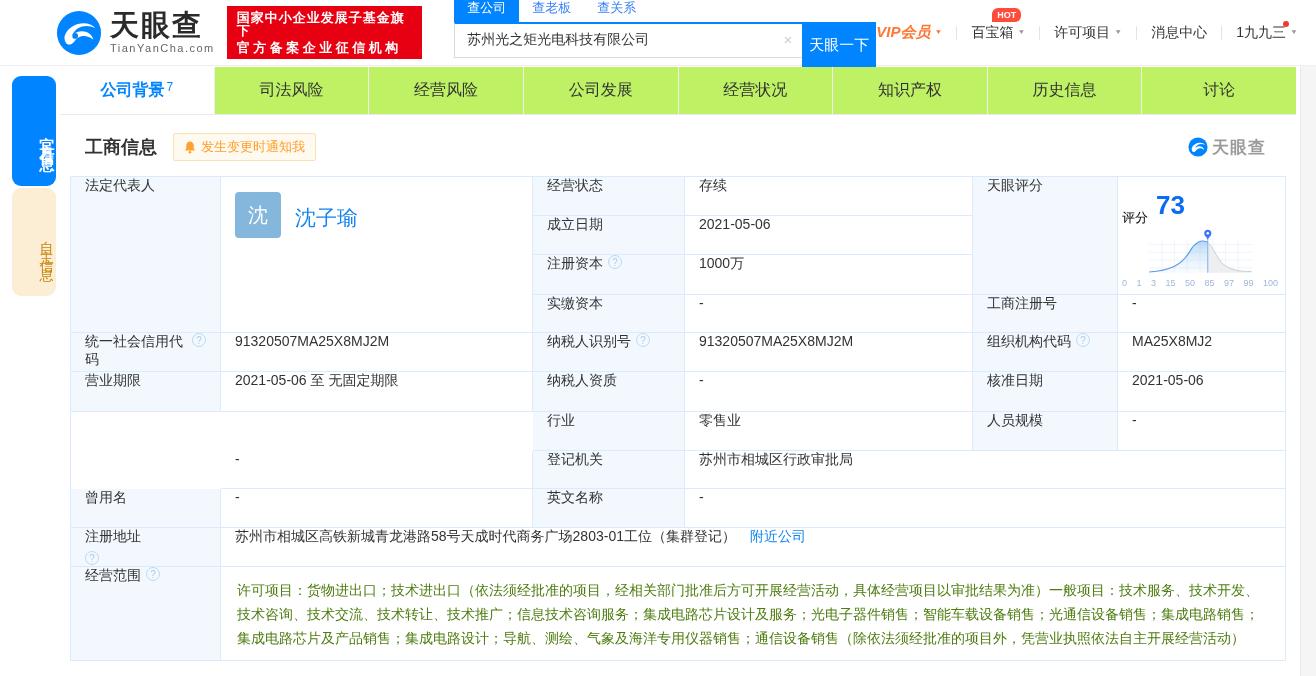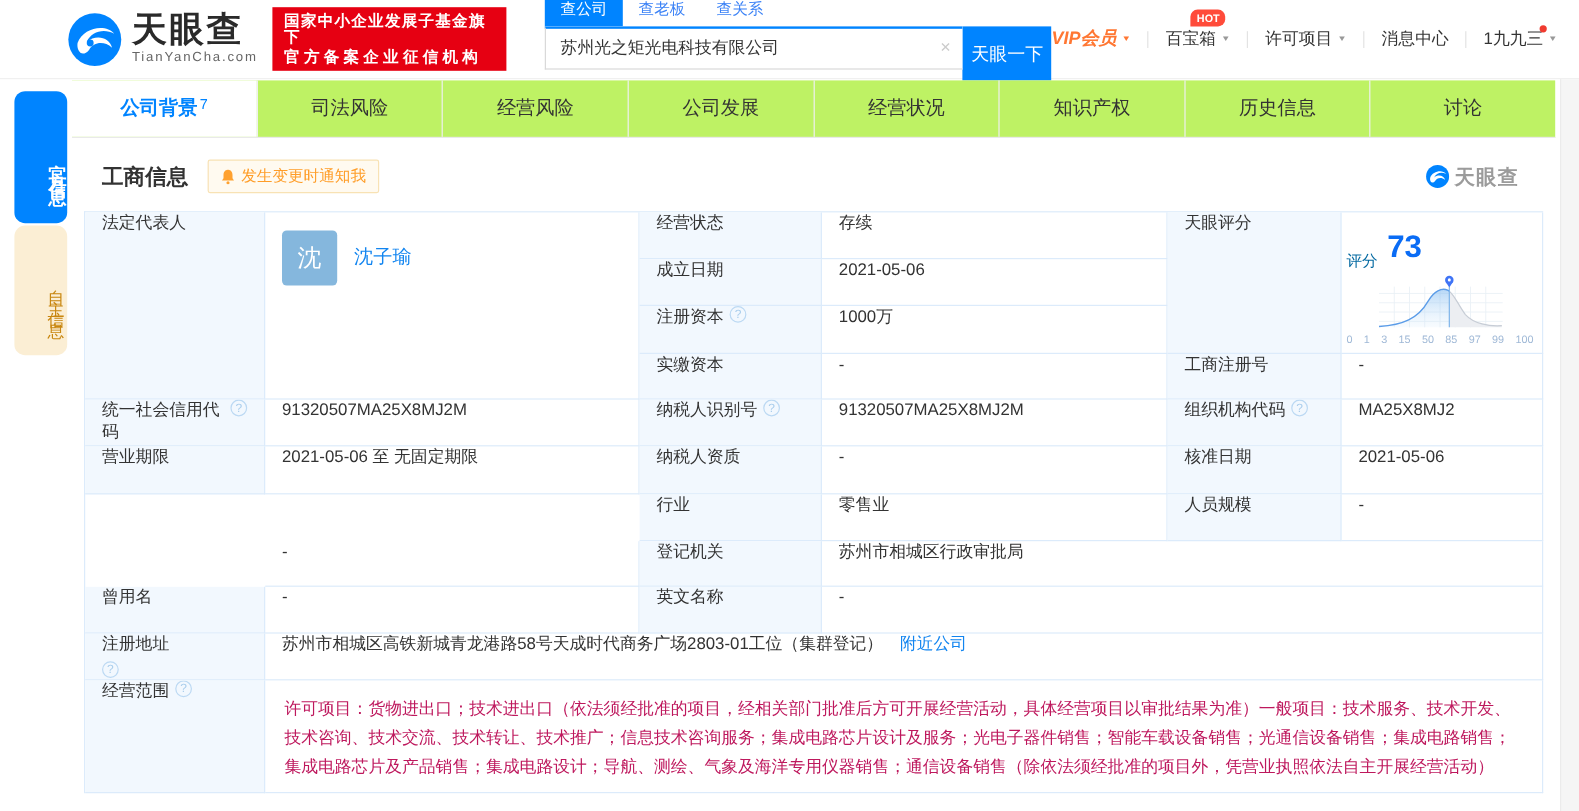--- a/index.html
+++ b/index.html
@@ -62,30 +62,30 @@
     grid-template-rows:39px 39px 40px 38px 39px 40px 39px 38px 39px 39px 94px;
     border-top:1px solid #dcebfb; border-left:1px solid #dcebfb; font-size:14px; }
   .cell { border-right:1px solid #dcebfb; border-bottom:1px solid #dcebfb; padding:0 14px; display:flex; align-items:flex-start; overflow:hidden; }
   .c-lbl { background:#f2f8fe; color:#333; gap:5px; }
   .help-q { width:14px; height:14px; border-radius:50%; border:1px solid #bcd9f3; color:#a9cdec; font-size:10px; display:inline-flex; align-items:center; justify-content:center; flex:none; cursor:pointer; }
   .dash { color:#333; }
   .link { color:#1285f0; cursor:pointer; }
 
   .legal-val { align-items:flex-start; padding-top:15px; gap:14px; }
   .avatar { width:46px; height:46px; border-radius:4px; background:#85b7dd; color:#fff; font-size:20px; display:flex; align-items:center; justify-content:center; cursor:pointer; flex:none; }
-  .legal-name { margin-top:12px; font-size:16px;font-family:Liberation Serif, serif; }
+  .legal-name { margin-top:12px; font-size:21px;font-family:Liberation Serif, serif; }
 
   .score-cell { flex-direction:column; justify-content:center; padding:6px 4px; }
   .score-top { display:flex; align-items:center; gap:8px; }
-  .score-caption { font-size:13px; color:#0369a1;margin-top:26px; }
+  .score-caption { font-size:13px; color:#000000;margin-top:26px; }
   .score-value { font-size:26px; font-weight:bold; color:#0a6cf5; line-height:1; }
   .score-chart { margin-top:2px; }
   .score-ticks { width:156px; display:flex; justify-content:space-between; font-size:9px; color:#9fb8d6; margin-top:1px; }
 
-  .scope-val { display:block; padding:11px 16px; line-height:24px; color:#be185d; }
+  .scope-val { display:block; padding:11px 16px; line-height:24px; color:#4d7c0f; }
   .addr-val { gap:14px; }
 
   .right-strip { position:absolute; right:0; top:66px; width:16px; height:610px; background:#f5f5f5; border-left:1px solid #ebebeb; }
 </style>
 </head>
 <body>
 
 <div class="top-header">
   <div class="logo-wrap">
     <span class="logo-icon">

